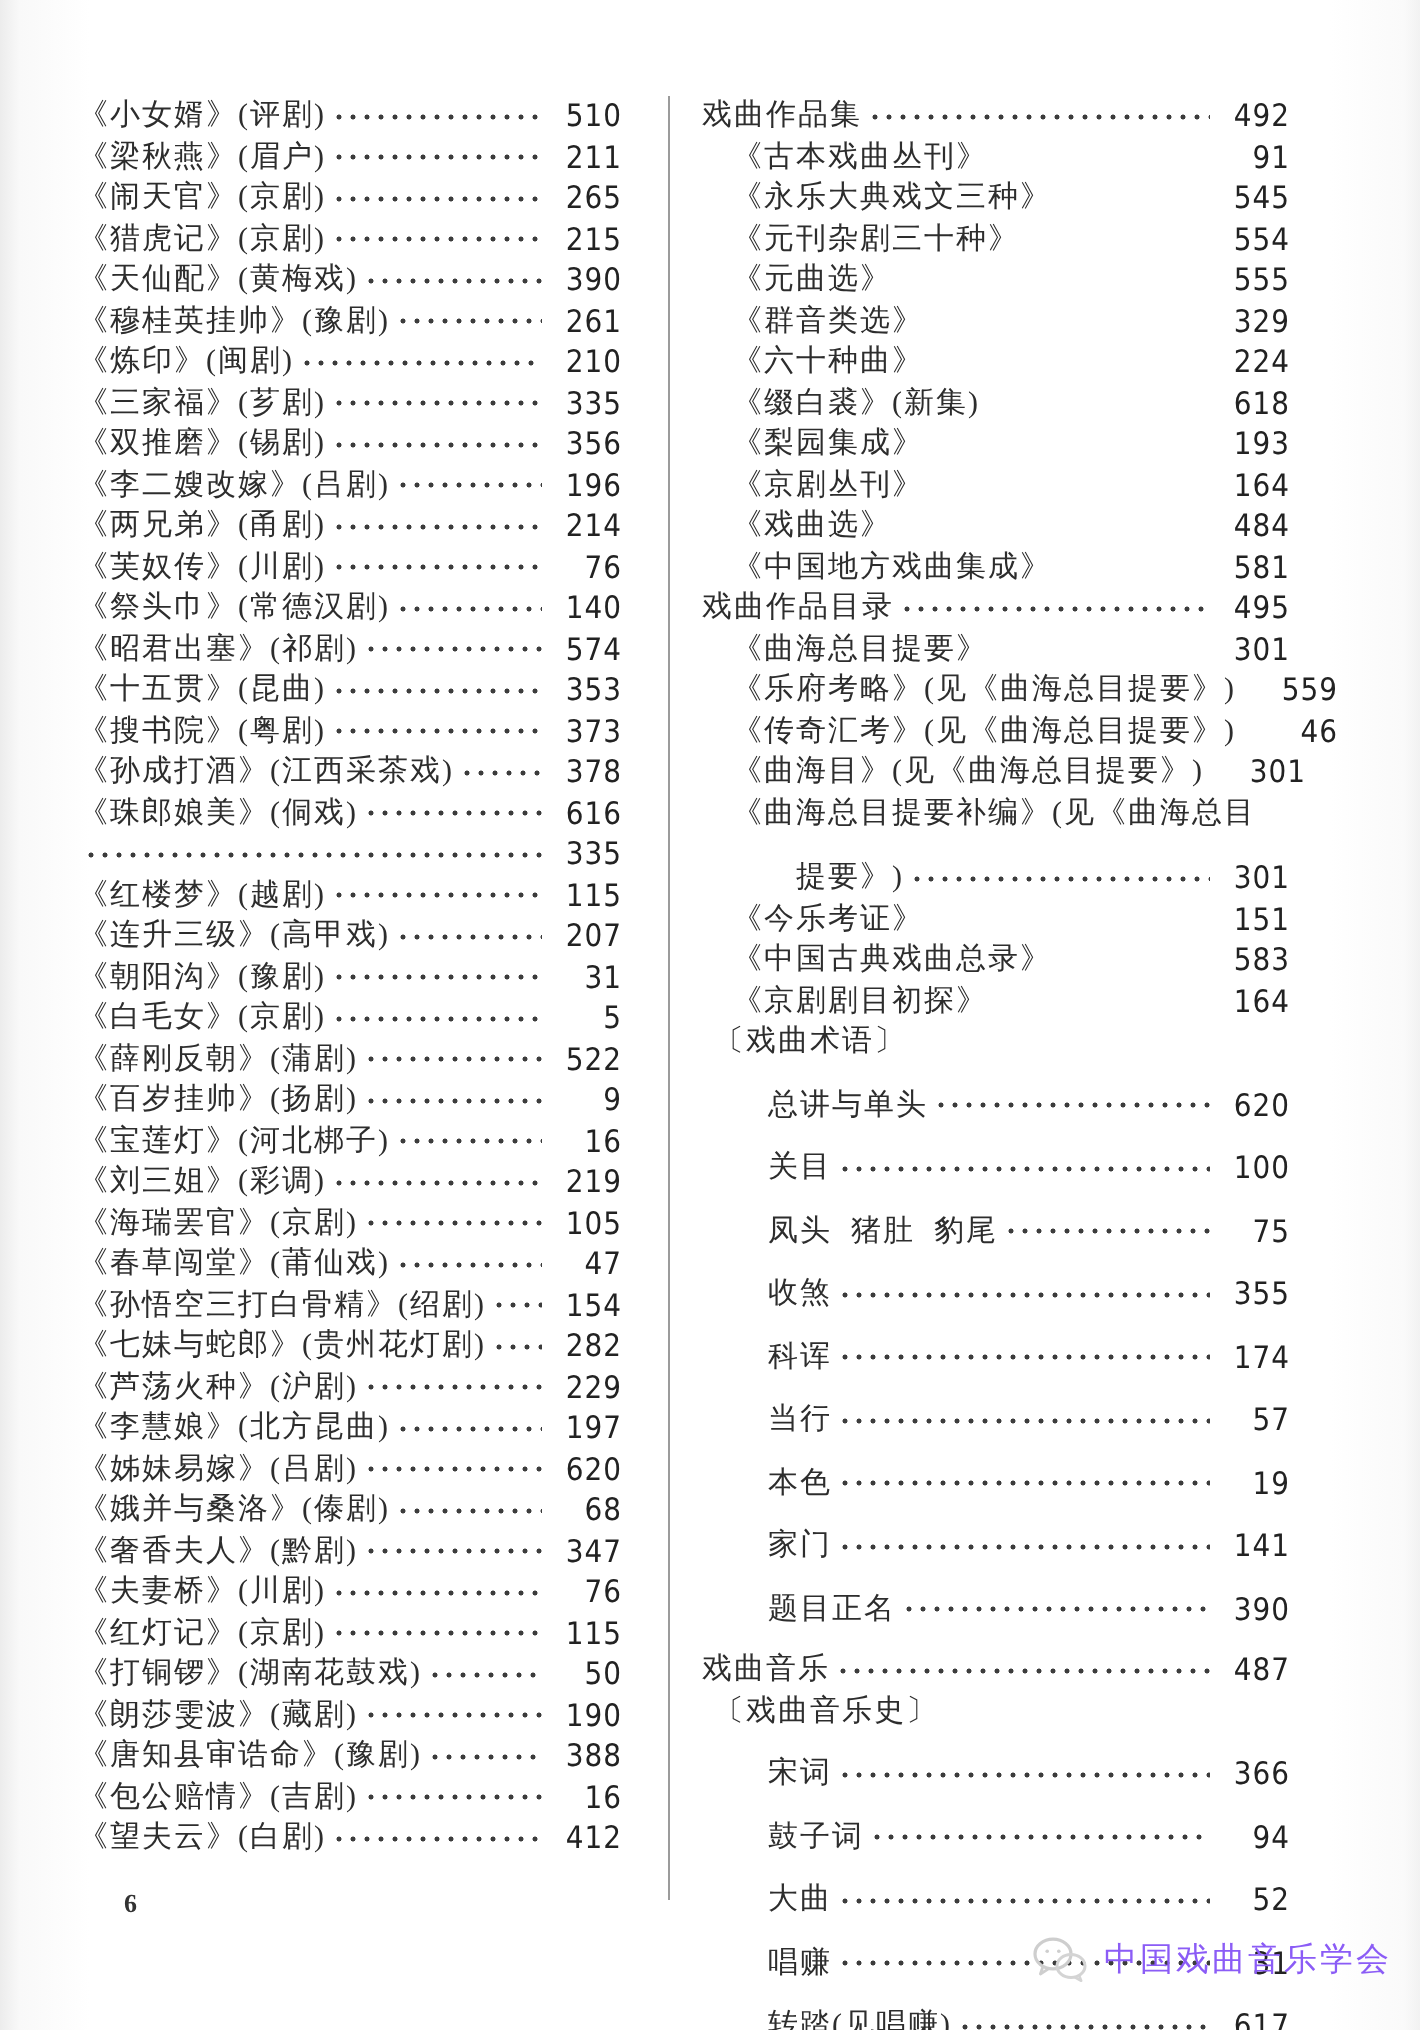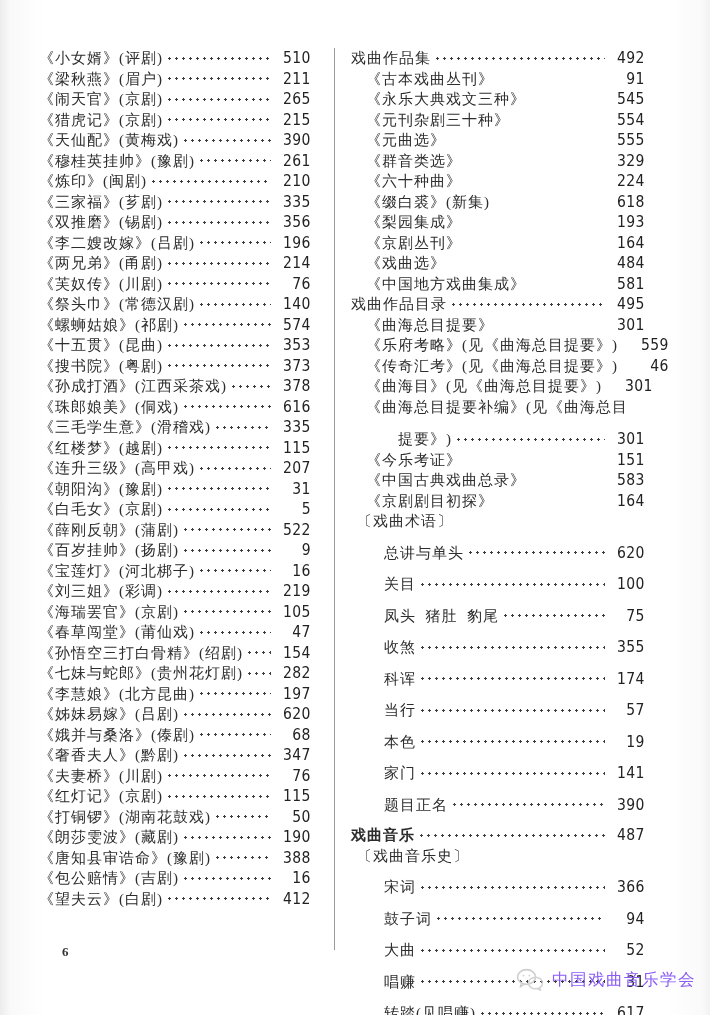--- a/index.html
+++ b/index.html
@@ -15,21 +15,21 @@
   .divider{width:1px;background:#9b9b9b;margin-left:23px;height:902px;}
   .col-right{margin-left:16px;width:294px;}
   .row{display:flex;height:20.5px;align-items:stretch;}
   .title{white-space:pre;font-size:15px;letter-spacing:1px;line-height:20.5px;}
   .leader{
     flex:1 1 auto;margin:0 4px 0 3px;min-width:8px;
     background-image:radial-gradient(circle,#3c3c3c 1.1px,rgba(0,0,0,0) 1.4px);
     background-size:7px 7px;background-repeat:repeat-x;background-position:0 50%;
   }
   .pg{min-width:36px;text-align:right;font-size:15.5px;line-height:20.5px;color:#222;font-family:"DejaVu Sans",sans-serif;font-stretch:condensed;letter-spacing:.5px;}
-  .row.bold .title{font-weight:700;}
+  .row.bold .title{font-weight:400;}
   .row.blank{height:10px;}
   
   .col-right .category{padding-left:0;}
   .col-right .bracket{padding-left:6px;}
   .col-right .work{padding-left:15px;align-items:flex-end;}
   .col-right .term{padding-left:33px;margin-top:11px;}
   .col-right .cont{padding-left:47px;margin-top:12px;}
   .col-right .term.extra{padding-left:47px;align-items:flex-end;}
   .col-left .row{padding-left:0;}
   
@@ -101,21 +101,21 @@
         <span class="title">《芙奴传》(川剧)</span>
         <span class="leader"></span>
         <span class="pg">76</span>
       </div>
       <div class="row work">
         <span class="title">《祭头巾》(常德汉剧)</span>
         <span class="leader"></span>
         <span class="pg">140</span>
       </div>
       <div class="row work">
-        <span class="title">《螺蛳姑娘》(祁剧)</span>
+        <span class="title">《昭君出塞》(祁剧)</span>
         <span class="leader"></span>
         <span class="pg">574</span>
       </div>
       <div class="row work">
         <span class="title">《十五贯》(昆曲)</span>
         <span class="leader"></span>
         <span class="pg">353</span>
       </div>
       <div class="row work">
         <span class="title">《搜书院》(粤剧)</span>
@@ -126,21 +126,20 @@
         <span class="title">《孙成打酒》(江西采茶戏)</span>
         <span class="leader"></span>
         <span class="pg">378</span>
       </div>
       <div class="row work">
         <span class="title">《珠郎娘美》(侗戏)</span>
         <span class="leader"></span>
         <span class="pg">616</span>
       </div>
       <div class="row work">
-        <span class="title">《三毛学生意》(滑稽戏)</span>
         <span class="leader"></span>
         <span class="pg">335</span>
       </div>
       <div class="row work">
         <span class="title">《红楼梦》(越剧)</span>
         <span class="leader"></span>
         <span class="pg">115</span>
       </div>
       <div class="row work">
         <span class="title">《连升三级》(高甲戏)</span>
@@ -189,20 +188,25 @@
       </div>
       <div class="row work">
         <span class="title">《孙悟空三打白骨精》(绍剧)</span>
         <span class="leader"></span>
         <span class="pg">154</span>
       </div>
       <div class="row work">
         <span class="title">《七妹与蛇郎》(贵州花灯剧)</span>
         <span class="leader"></span>
         <span class="pg">282</span>
+      </div>
+      <div class="row work">
+        <span class="title">《芦荡火种》(沪剧)</span>
+        <span class="leader"></span>
+        <span class="pg">229</span>
       </div>
       <div class="row work">
         <span class="title">《李慧娘》(北方昆曲)</span>
         <span class="leader"></span>
         <span class="pg">197</span>
       </div>
       <div class="row work">
         <span class="title">《姊妹易嫁》(吕剧)</span>
         <span class="leader"></span>
         <span class="pg">620</span>

